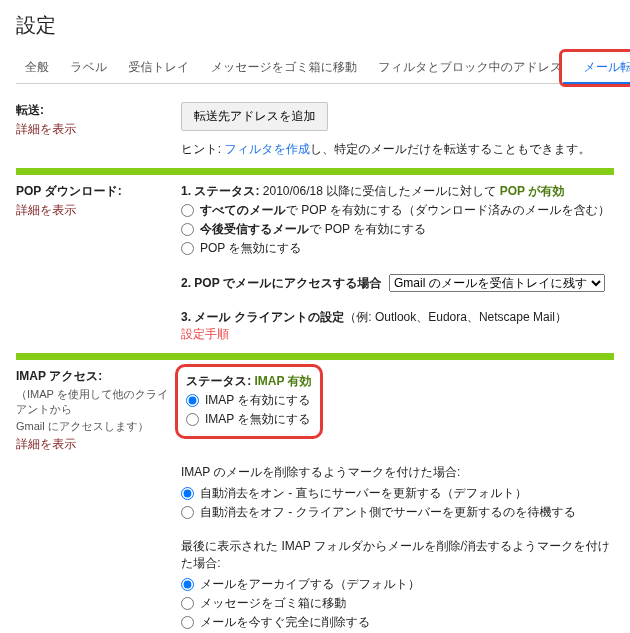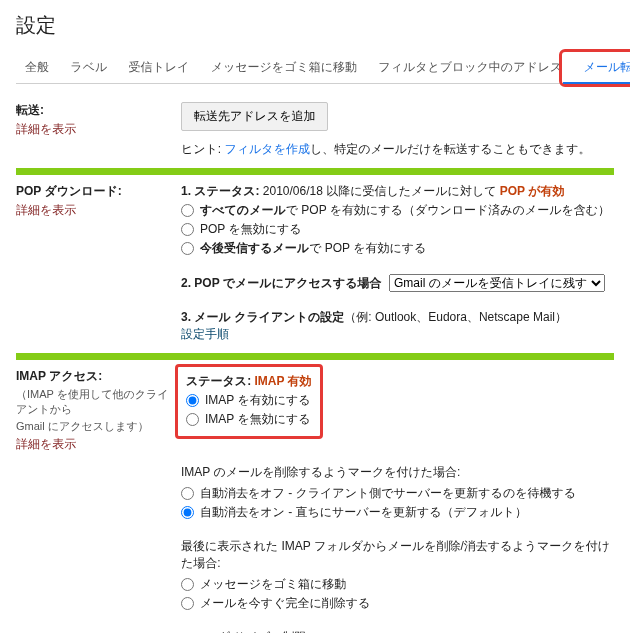--- a/index.html
+++ b/index.html
@@ -75,37 +75,37 @@
     background: #f1f1f1;
     border: 1px solid #c6c6c6;
     border-radius: 2px;
     padding: 5px 12px;
     font-size: 12px;
     cursor: pointer;
   }
   .hint { margin-top: 10px; font-size: 12px; }
   .hint a { color: #1a73e8; cursor: pointer; }
   .bold { font-weight: bold; }
-  .green { color: #c2410c; font-weight: bold; }
+  .green { color: #4d7c0f; font-weight: bold; }
   .radio-line { margin: 2px 0; display: flex; align-items: center; gap: 4px; }
   .radio-line input { margin: 0 2px 0 0; }
   .sub-block { margin-top: 17px; }
   .sub-block-title { font-weight: normal; margin-bottom: 4px; }
   select.inline-select {
     font-size: 12px;
     margin-left: 4px;
   }
   .red-box {
     border: 3px solid #e53935;
-    border-radius: 4px;
+    border-radius: 10px;
     padding: 6px 8px;
     margin: -4px -6px 8px -6px;
     display: inline-block;
   }
-  .link { color: #0c4a6e; cursor: pointer; }
+  .link { color: #ef4444; cursor: pointer; }
   .tabs-wrap { position: relative; }
   .blue-underline {
     position: absolute;
     height: 2px;
     background: #1a73e8;
     bottom: 0;
   }
 </style>
 </head>
 <body>
@@ -148,25 +148,25 @@
   <div class="right-col">
     <div>
       <span class="bold">1. ステータス: </span><span>2010/06/18 以降に受信したメールに対して </span><span class="green">POP が有効</span>
     </div>
     <div class="radio-line">
         <input type="radio" name="pop" style="">
         <label><span class="bold">すべてのメール</span><span>で POP を有効にする（ダウンロード済みのメールを含む）</span></label>
       </div>
     <div class="radio-line">
         <input type="radio" name="pop" style="">
-        <label>POP を無効にする</label>
+        <label><span class="bold">今後受信するメール</span><span>で POP を有効にする</span></label>
       </div>
     <div class="radio-line">
         <input type="radio" name="pop" style="">
-        <label><span class="bold">今後受信するメール</span><span>で POP を有効にする</span></label>
+        <label>POP を無効にする</label>
       </div>
 
     <div class="sub-block">
       <span class="bold">2. POP でメールにアクセスする場合</span>
       <select class="inline-select">
         <option>Gmail のメールを受信トレイに残す</option>
       </select>
     </div>
 
     <div class="sub-block">
@@ -192,31 +192,35 @@
         </div>
       <div class="radio-line">
           <input type="radio" name="imap" style="">
           <label>IMAP を無効にする</label>
         </div>
     </div>
 
     <div class="sub-block">
       <div class="sub-block-title">IMAP のメールを削除するようマークを付けた場合:</div>
       <div class="radio-line">
+          <input type="radio" name="expunge" checked="" style="">
+          <label>自動消去をオン - 直ちにサーバーを更新する（デフォルト）</label>
+        </div>
+      <div class="radio-line">
           <input type="radio" name="expunge" style="">
           <label>自動消去をオフ - クライアント側でサーバーを更新するのを待機する</label>
         </div>
-      <div class="radio-line">
-          <input type="radio" name="expunge" checked="" style="">
-          <label>自動消去をオン - 直ちにサーバーを更新する（デフォルト）</label>
-        </div>
     </div>
 
     <div class="sub-block">
       <div class="sub-block-title">最後に表示された IMAP フォルダからメールを削除/消去するようマークを付けた場合:</div>
+      <div class="radio-line">
+          <input type="radio" name="lf" checked="" style="">
+          <label>メールをアーカイブする（デフォルト）</label>
+        </div>
       <div class="radio-line">
           <input type="radio" name="lf" style="">
           <label>メッセージをゴミ箱に移動</label>
         </div>
       <div class="radio-line">
           <input type="radio" name="lf" style="">
           <label>メールを今すぐ完全に削除する</label>
         </div>
     </div>
 

